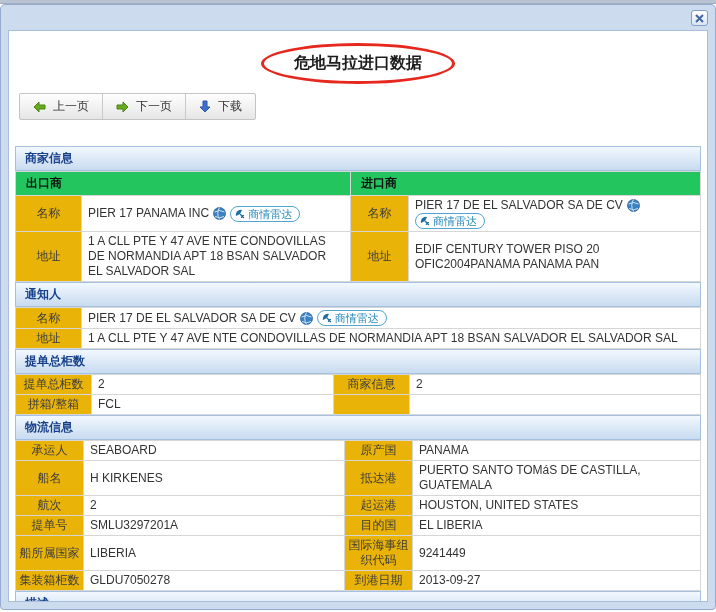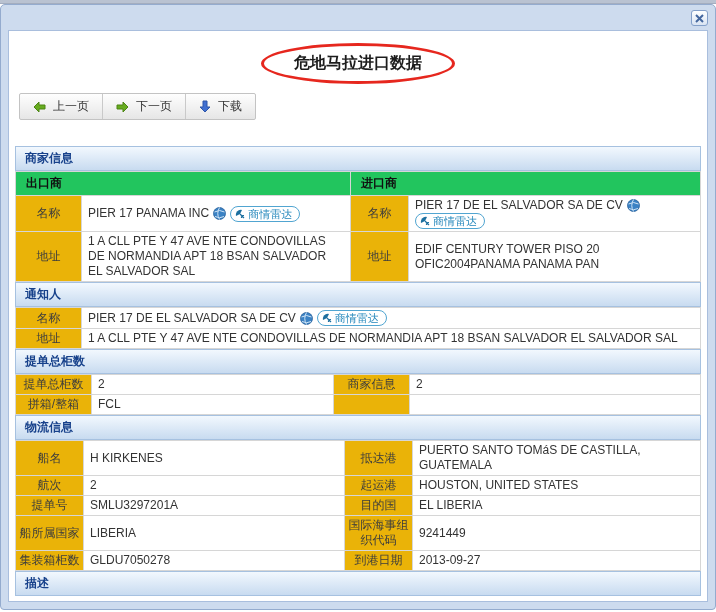--- a/index.html
+++ b/index.html
@@ -242,20 +242,26 @@
     
     <div class="section-header">物流信息</div>
     <table class="grid">
       <colgroup>
           <col style="width:68px">
           <col>
           <col style="width:68px">
           <col style="width:288px">
         </colgroup>
       <tbody>
+          <tr>
+        <td class="lbl">承运人</td>
+        <td class="val">SEABOARD</td>
+        <td class="lbl">原产国</td>
+        <td class="val">PANAMA</td>
+      </tr>
       <tr>
         <td class="lbl">船名</td>
         <td class="val">H KIRKENES</td>
         <td class="lbl">抵达港</td>
         <td class="val">PUERTO SANTO TOMáS DE CASTILLA, GUATEMALA</td>
       </tr>
       <tr>
         <td class="lbl">航次</td>
         <td class="val">2</td>
         <td class="lbl">起运港</td>

